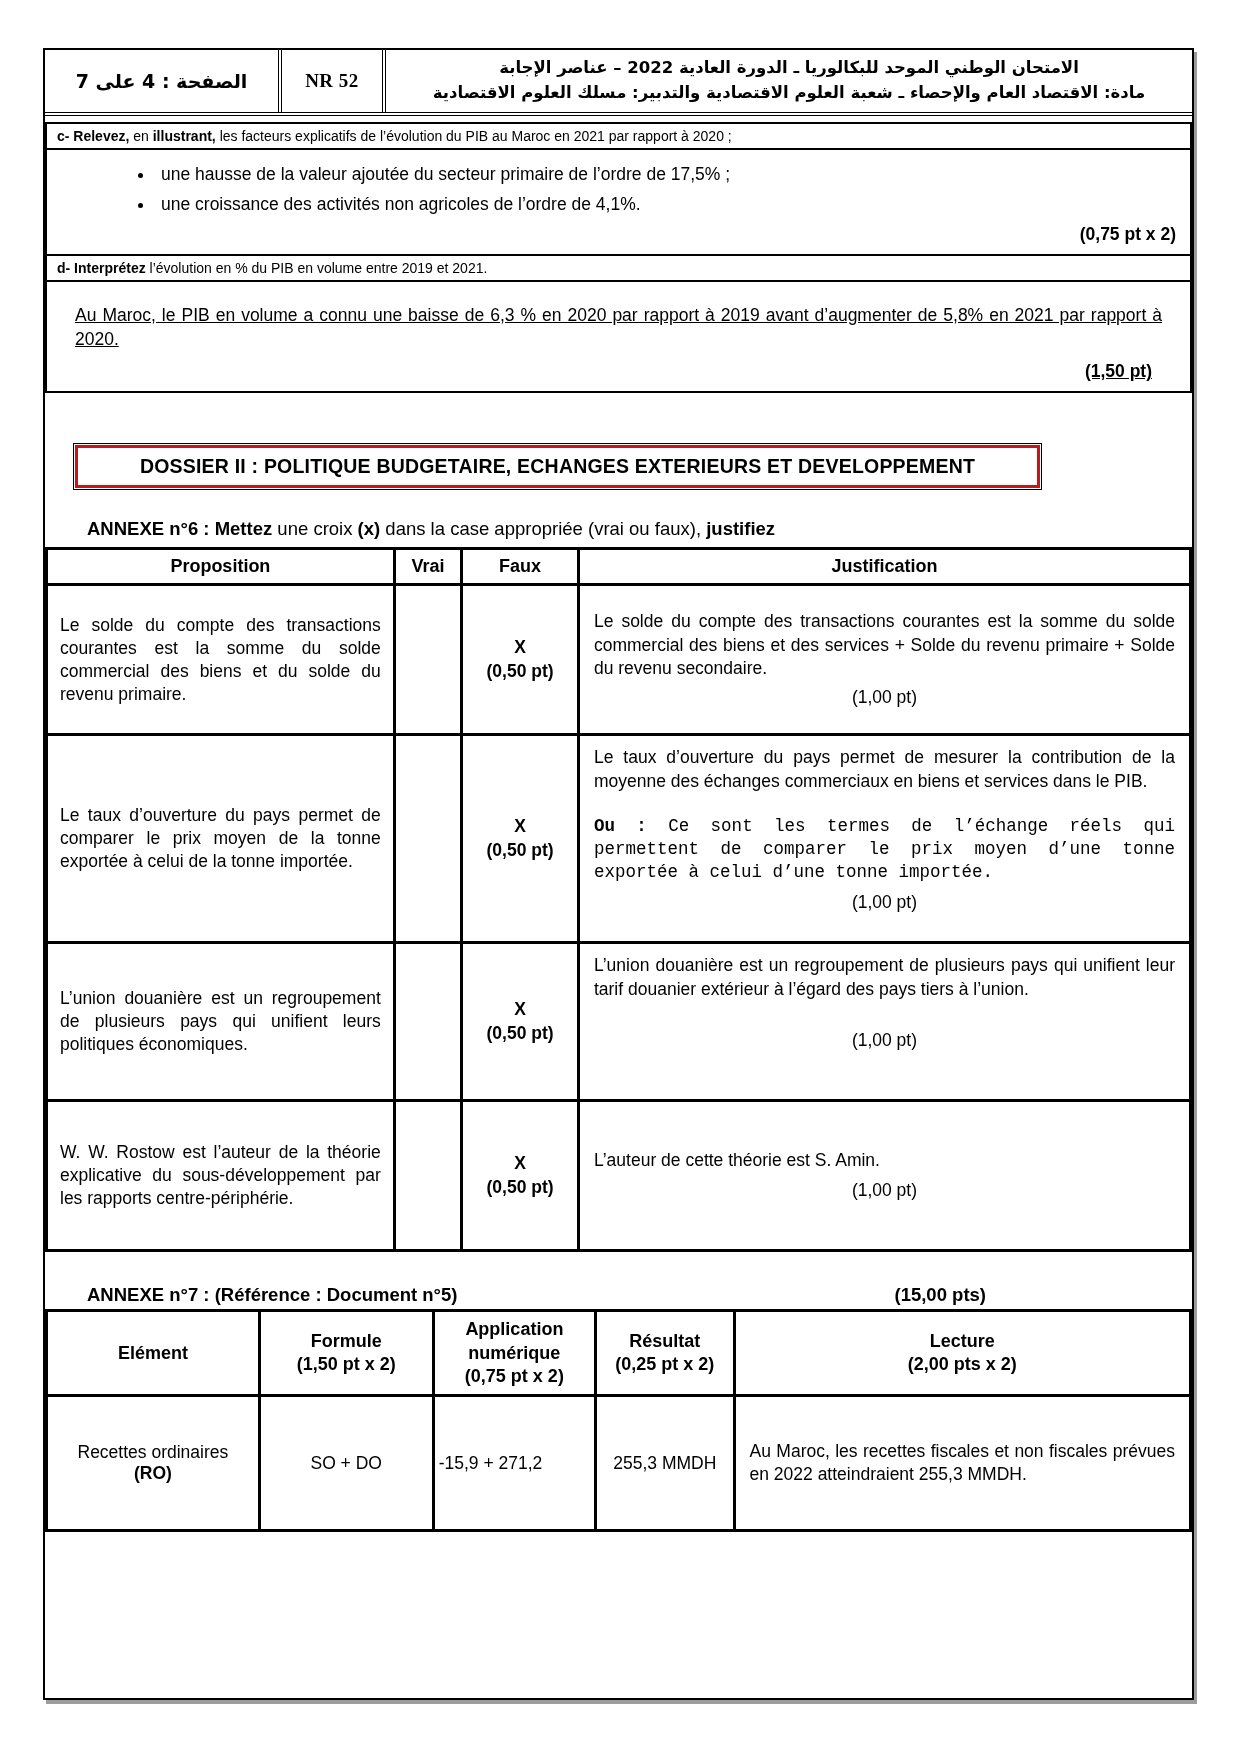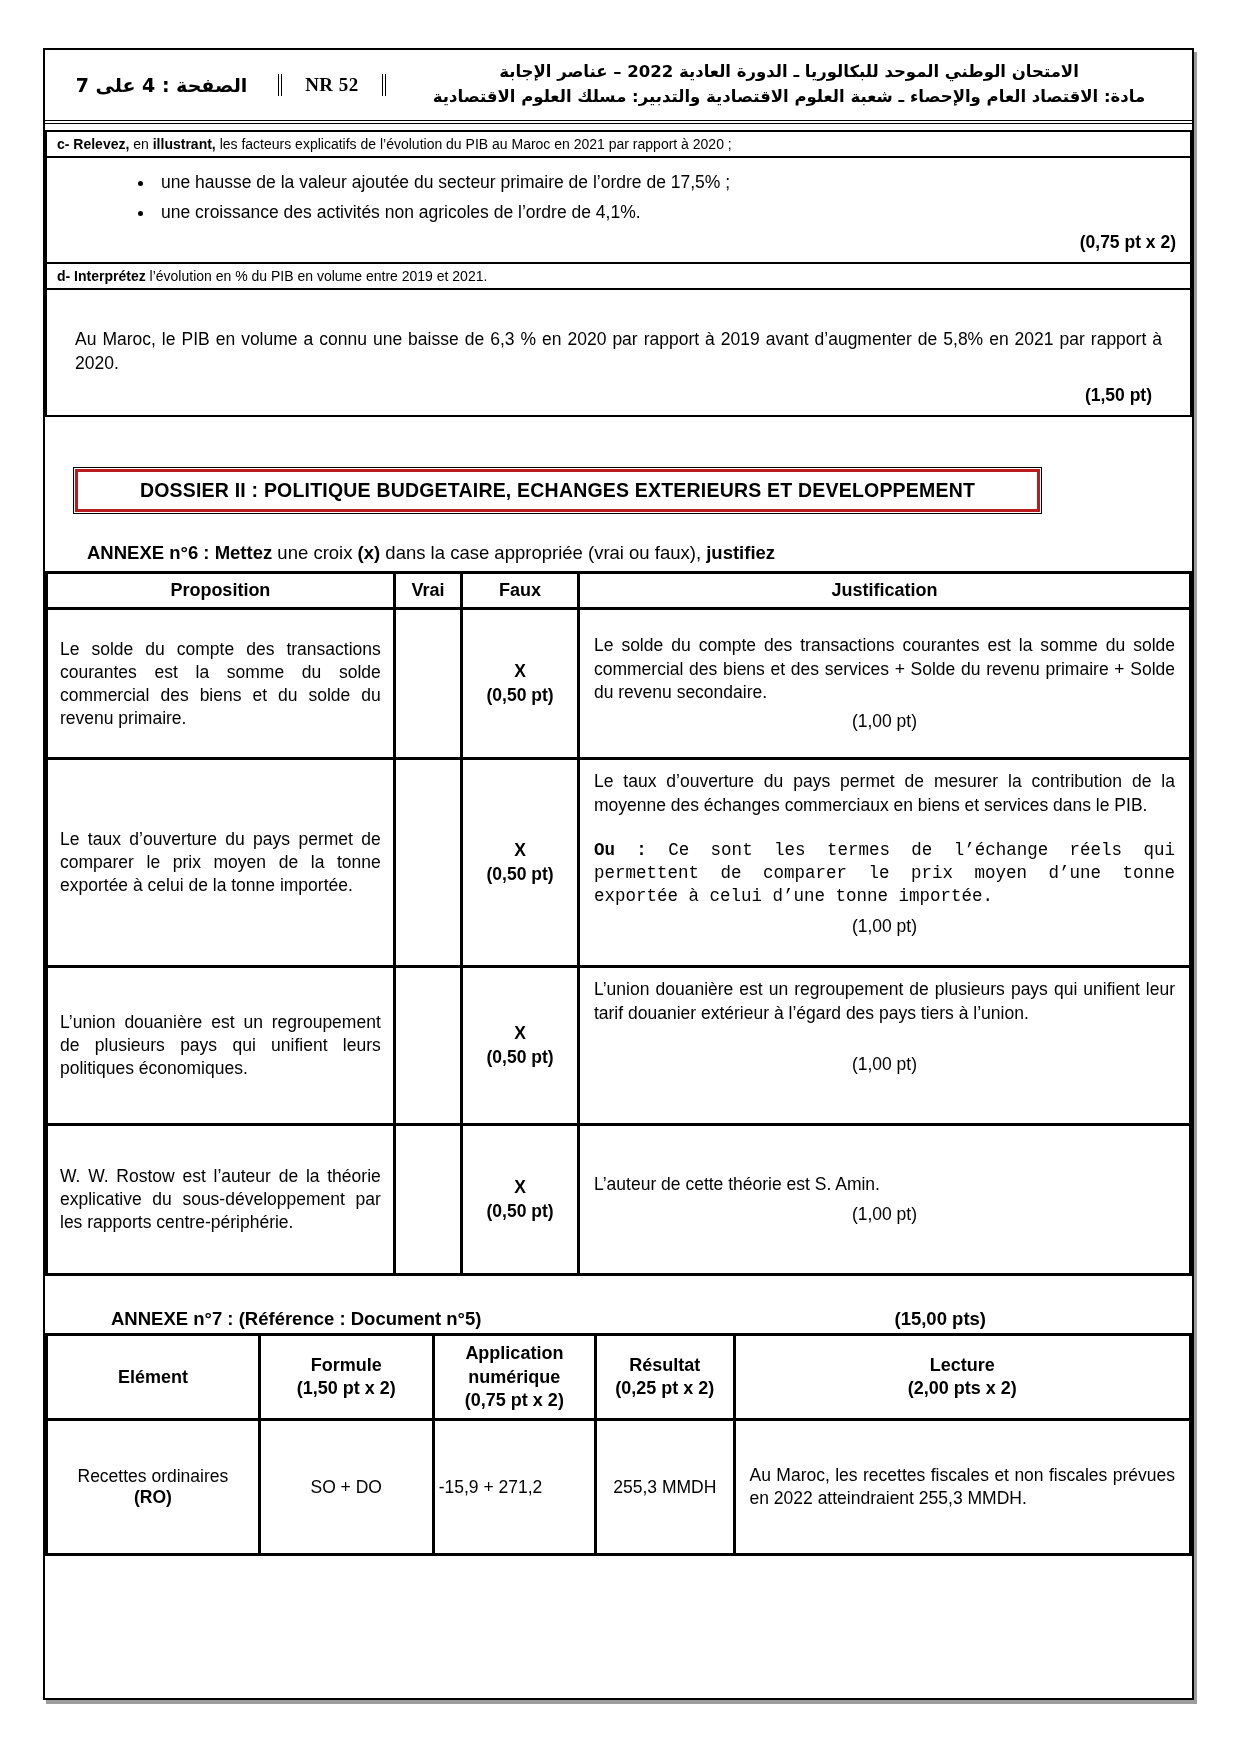--- a/index.html
+++ b/index.html
@@ -7,50 +7,50 @@
     width:1240px;height:1754px;background:#fff;color:#000;
     font-family:"Liberation Sans",sans-serif;position:relative;
     -webkit-font-smoothing:antialiased;
   }
   .frame{
     position:absolute;left:43px;top:48px;width:1151px;height:1652px;
     box-sizing:border-box;border:2px solid #000;background:#fff;
     box-shadow:3px 4px 0 0 #9c9c9c;
   }
   
-  .header-bar{display:flex;height:74px;border-bottom:4px double #000;box-sizing:border-box;align-items:center;}
+  .header-bar{display:flex;height:66px;border-bottom:4px double #000;box-sizing:border-box;}
   .hcell{display:flex;align-items:center;justify-content:center;box-sizing:border-box;text-align:center;}
   .hcell-page{width:237px;border-right:4px double #000;font-family:"DejaVu Sans",sans-serif;
     direction:rtl;font-weight:bold;font-size:19px;}
   .hcell-code{width:104px;border-right:4px double #000;font-family:"Liberation Serif",serif;
     font-weight:bold;font-size:19px;letter-spacing:.5px;}
   .hcell-title{flex:1;flex-direction:column;direction:rtl;font-family:"DejaVu Sans",sans-serif;
     font-weight:bold;font-size:16.5px;line-height:1.5;padding:0 14px;}
   
   .content{padding-top:8px;}
   .box-head{border:2px solid #000;box-sizing:border-box;padding:4px 10px;font-size:14px;margin-top:-2px;}
   .box-body{border:2px solid #000;box-sizing:border-box;margin-top:-2px;}
   .b{font-weight:bold;}
   .pts-right{font-weight:bold;text-align:right;padding:0 14px 4px 0;font-size:17.5px;}
   
   .c-body{padding:14px 0 5px 0;}
   .c-body ul{margin:0 0 2px 0;padding-left:108px;}
   .c-body li{font-size:17.5px;margin-bottom:9px;padding-left:6px;}
   
-  .d-body{padding:38px 24px 5px 24px;}
+  .d-body{padding:22px 24px 5px 24px;text-decoration:underline;}
   .d-answer{font-size:17.5px;text-align:justify;margin:0 4px 10px 4px;line-height:1.35;}
   
   .dossier-box{
     margin:52px 0 0 30px;width:965px;box-sizing:border-box;border:3px solid #b91c1c;
     outline:1px solid #000;outline-offset:1px;text-align:center;font-weight:bold;
     font-size:19.5px;padding:7px 4px;letter-spacing:.2px;
   }
   
   .a6-title{margin:30px 0 7px 42px;font-size:18.5px;}
-  .a7-line{display:flex;margin:32px 0 5px 66px;font-size:18.5px;font-weight:bold;}
+  .a7-line{display:flex;margin:32px 0 5px 42px;font-size:18.5px;font-weight:bold;}
   .a7-pts{margin-left:auto;margin-right:206px;}
   
   table{border-collapse:collapse;width:100%;table-layout:fixed;}
   th,td{border:3px solid #000;box-sizing:border-box;font-size:17.5px;}
   th{padding:6px 4px;font-size:18px;}
   td.prop{text-align:justify;vertical-align:middle;padding:8px 12px;line-height:1.32;}
   td.vrai{}
   td.faux{text-align:center;vertical-align:middle;font-weight:bold;line-height:1.35;}
   td.just{vertical-align:top;padding:10px 14px;line-height:1.33;}
   td.just .jp{text-align:justify;margin:0;}

